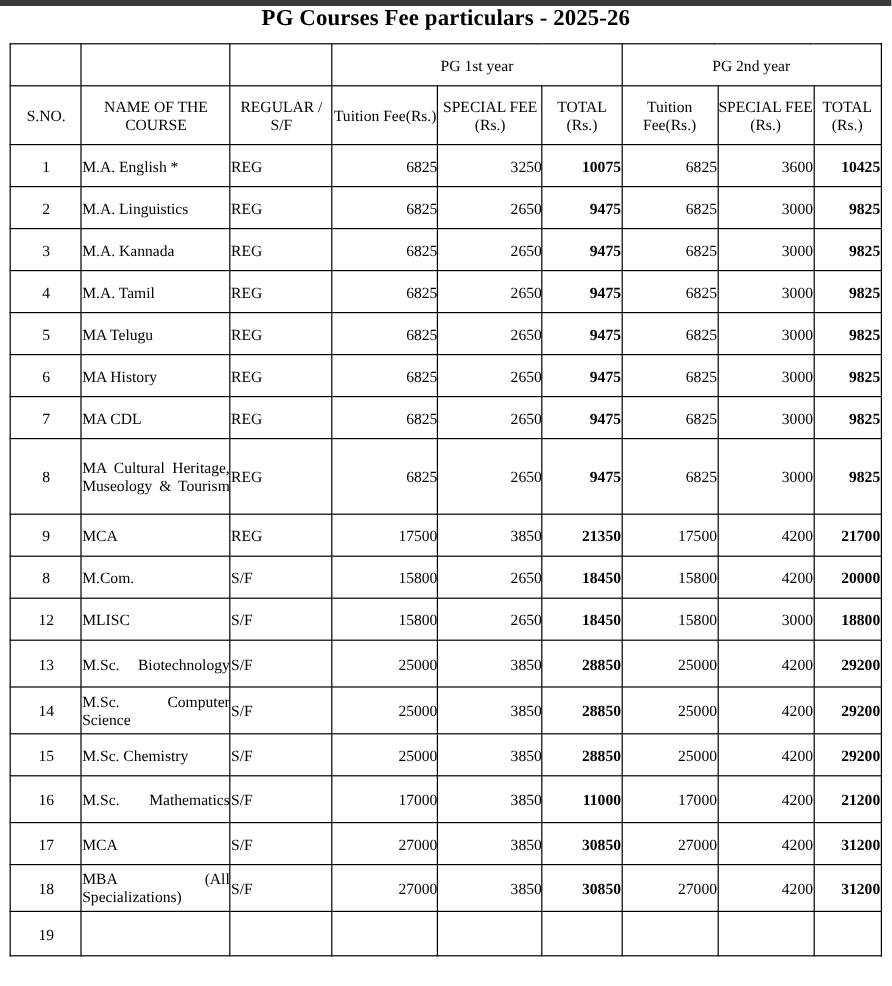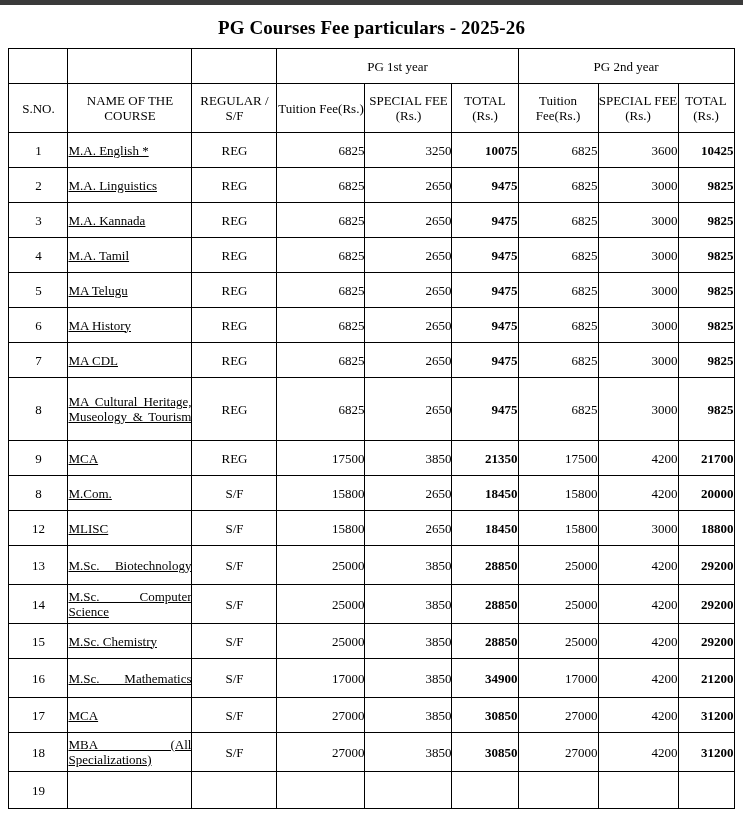--- a/index.html
+++ b/index.html
@@ -25,21 +25,21 @@
   #page {
     position: absolute;
     top: 5px; left: 0;
     width: 743px;
   }
   #doc-title {
     text-align: center;
     font-weight: bold;
     font-size: 19px;
     line-height: 22px;
-    margin-top: 12px;
+    margin-top: 0;
     margin-bottom: 9px;
     letter-spacing: 0.1px;
   }
   table.fee {
     border-collapse: collapse;
     table-layout: fixed;
     margin: 0 auto;
     width: 725px;
     background: #ffffff;
   }
@@ -72,28 +72,26 @@
     text-align: center;
     font-size: 13px;
   }
   .c-course {
     text-align: justify;
     text-align-last: justify;
     font-size: 13px;
     line-height: 15.5px;
     padding: 3px 6px 3px 7px;
     hyphens: none;
-    text-decoration: underline;
   }
   .c-course.nojust {
     text-align: left;
     text-align-last: left;
   }
   .c-type {
-    text-align: center;
     font-size: 13px;
   }
   .c-num {
     text-align: right;
     padding-right: 9px;
     font-size: 13px;
   }
   .c-num.total {
     font-weight: bold;
   }
@@ -309,21 +307,21 @@
           <td class="c-num">25000</td>
           <td class="c-num">4200</td>
           <td class="c-num total">29200</td>
         </tr>
         <tr class="data-row row-tall2">
           <td class="c-sno">16</td>
           <td class="c-course">M.Sc. Mathematics</td>
           <td class="c-type">S/F</td>
           <td class="c-num">17000</td>
           <td class="c-num">3850</td>
-          <td class="c-num total">34900</td>
+          <td class="c-num total">11000</td>
           <td class="c-num">17000</td>
           <td class="c-num">4200</td>
           <td class="c-num total">21200</td>
         </tr>
         <tr class="data-row">
           <td class="c-sno">17</td>
           <td class="c-course nojust">MCA</td>
           <td class="c-type">S/F</td>
           <td class="c-num">27000</td>
           <td class="c-num">3850</td>

